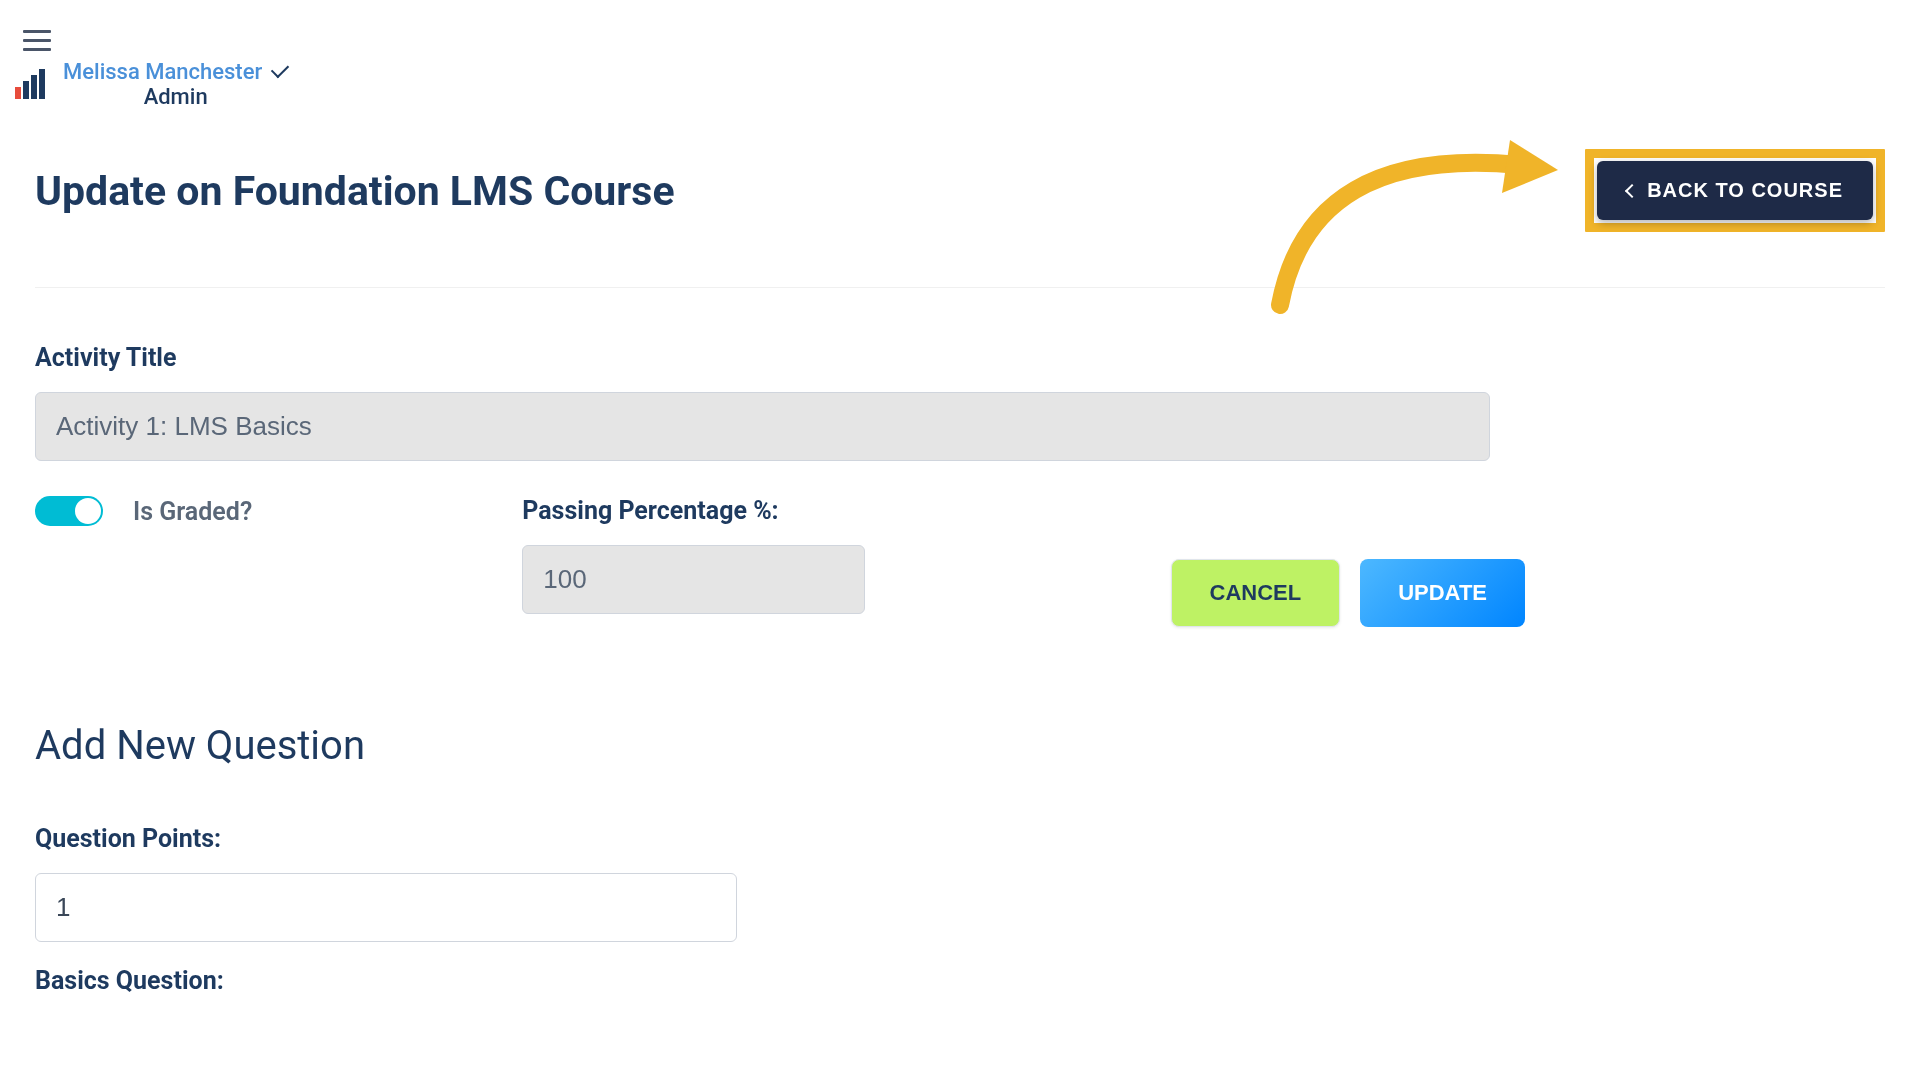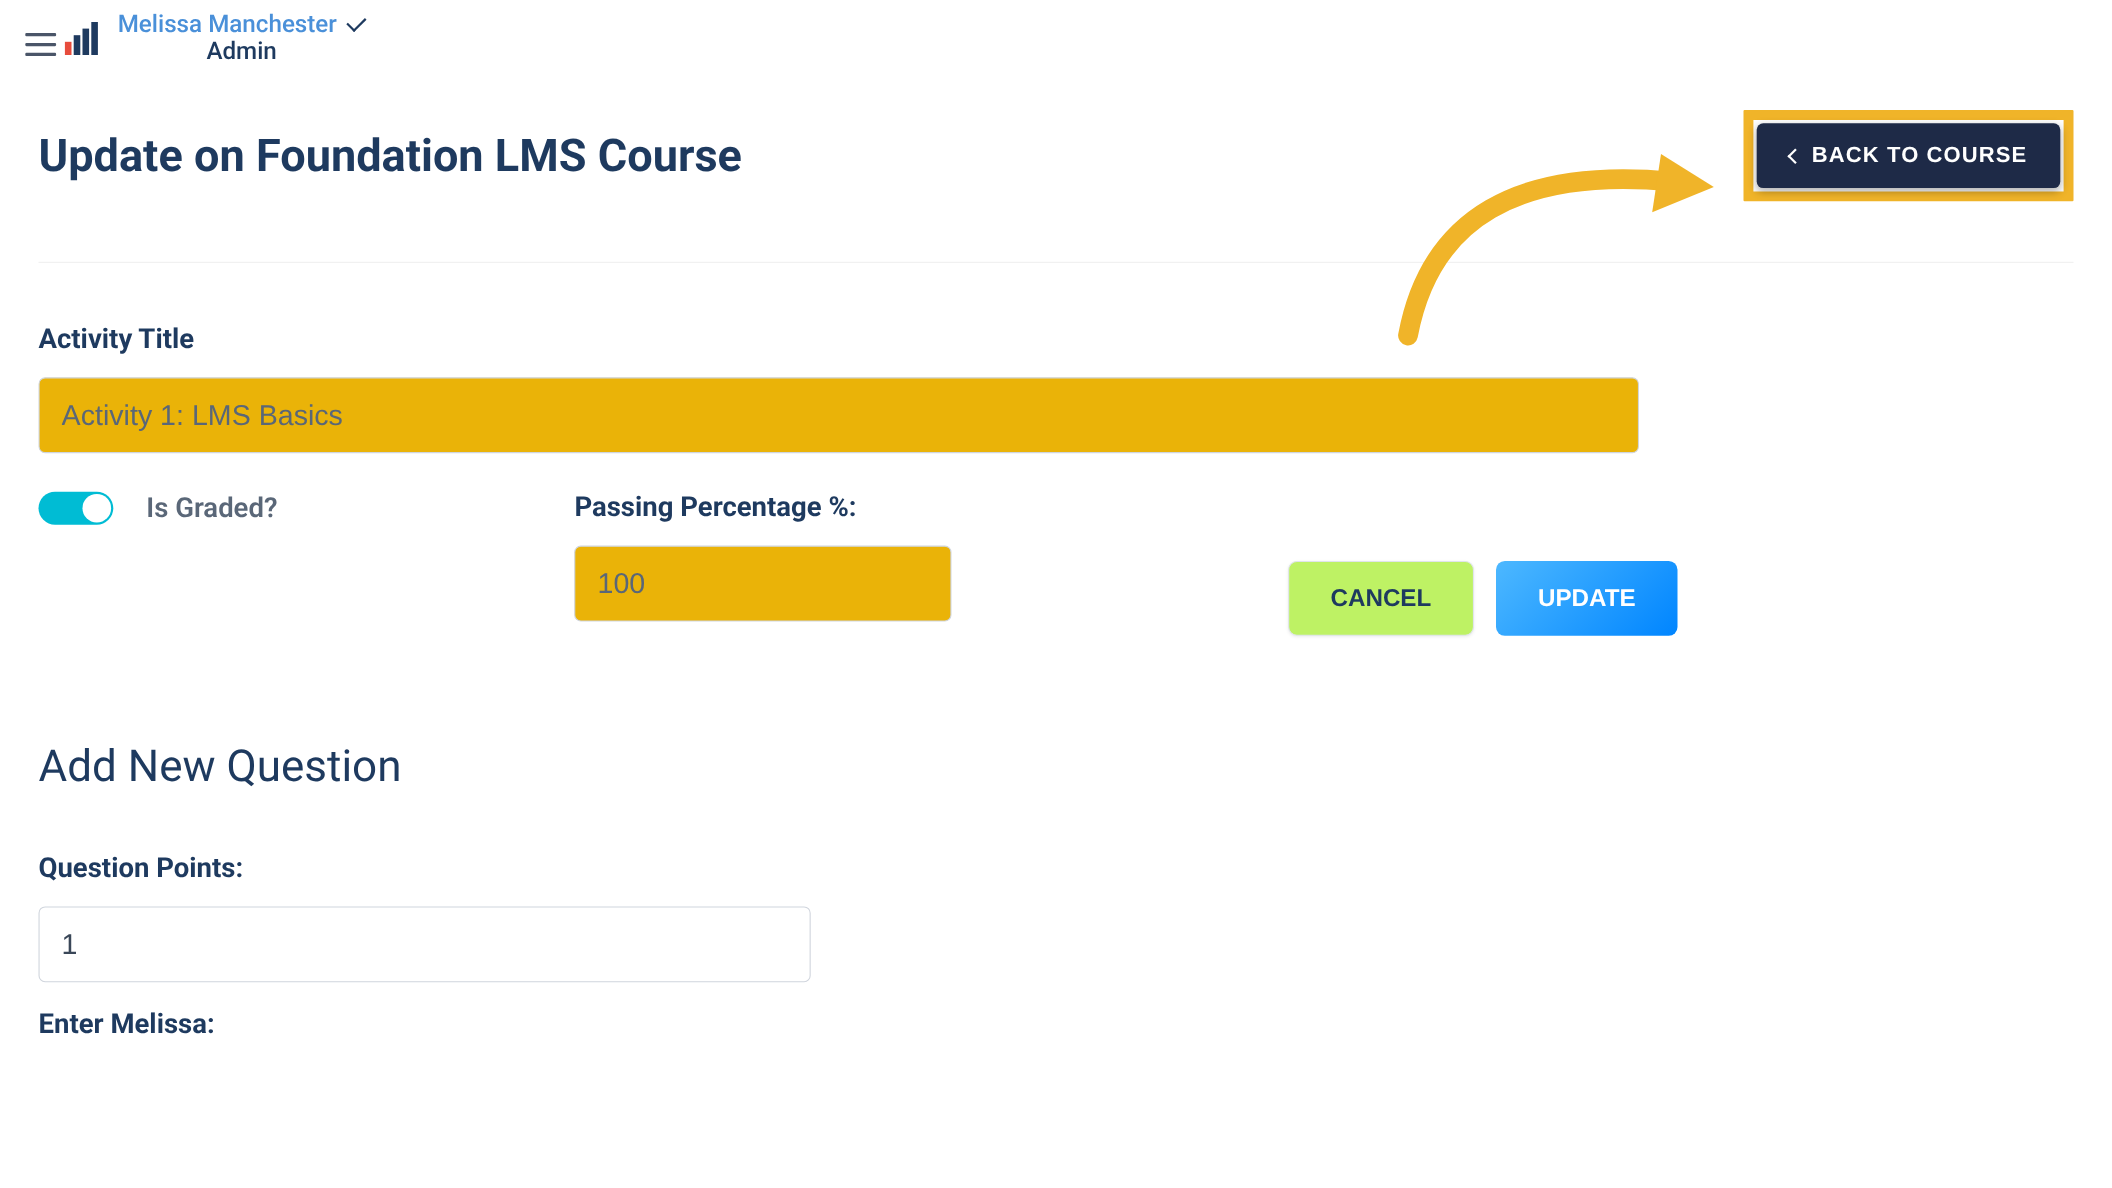--- a/index.html
+++ b/index.html
@@ -15,20 +15,21 @@
       position: relative;
       overflow: hidden;
     }
     
     
     .header {
       display: flex;
       justify-content: flex-start;
       align-items: flex-start;
       padding: 10px 15px;
+      flex-direction: column;
     }
     .hamburger {
       display: flex;
       flex-direction: column;
       gap: 6px;
       cursor: pointer;
       padding: 20px 8px 8px 8px;
     }
     .hamburger span {
       width: 28px;
@@ -155,21 +156,21 @@
       display: block;
     }
     .text-input {
       width: 1455px;
       padding: 18px 20px;
       font-size: 26px;
       color: #5a6778;
       border: 1px solid #d0d5dd;
       border-radius: 6px;
       outline: none;
-      background: #eab308;
+      background: #e5e5e5;
     }
     .text-input.small {
       width: 343px;
     }
     
     .row {
       display: flex;
       gap: 60px;
       margin-top: 35px;
       align-items: flex-start;
@@ -365,15 +366,15 @@
 
   <div class="card-section">
     <h2 class="section-title">Add New Question</h2>
 
     <div class="form-row-2">
       <div class="form-col">
         <label class="form-label">Question Points:</label>
         <input type="text" class="points-input" value="1" style="">
       </div>
     </div>
-    <label class="form-label enter-question-label">Enter Melissa:</label>
+    <label class="form-label enter-question-label">Basics Question:</label>
   </div>
 </div>
 
 </body></html>

